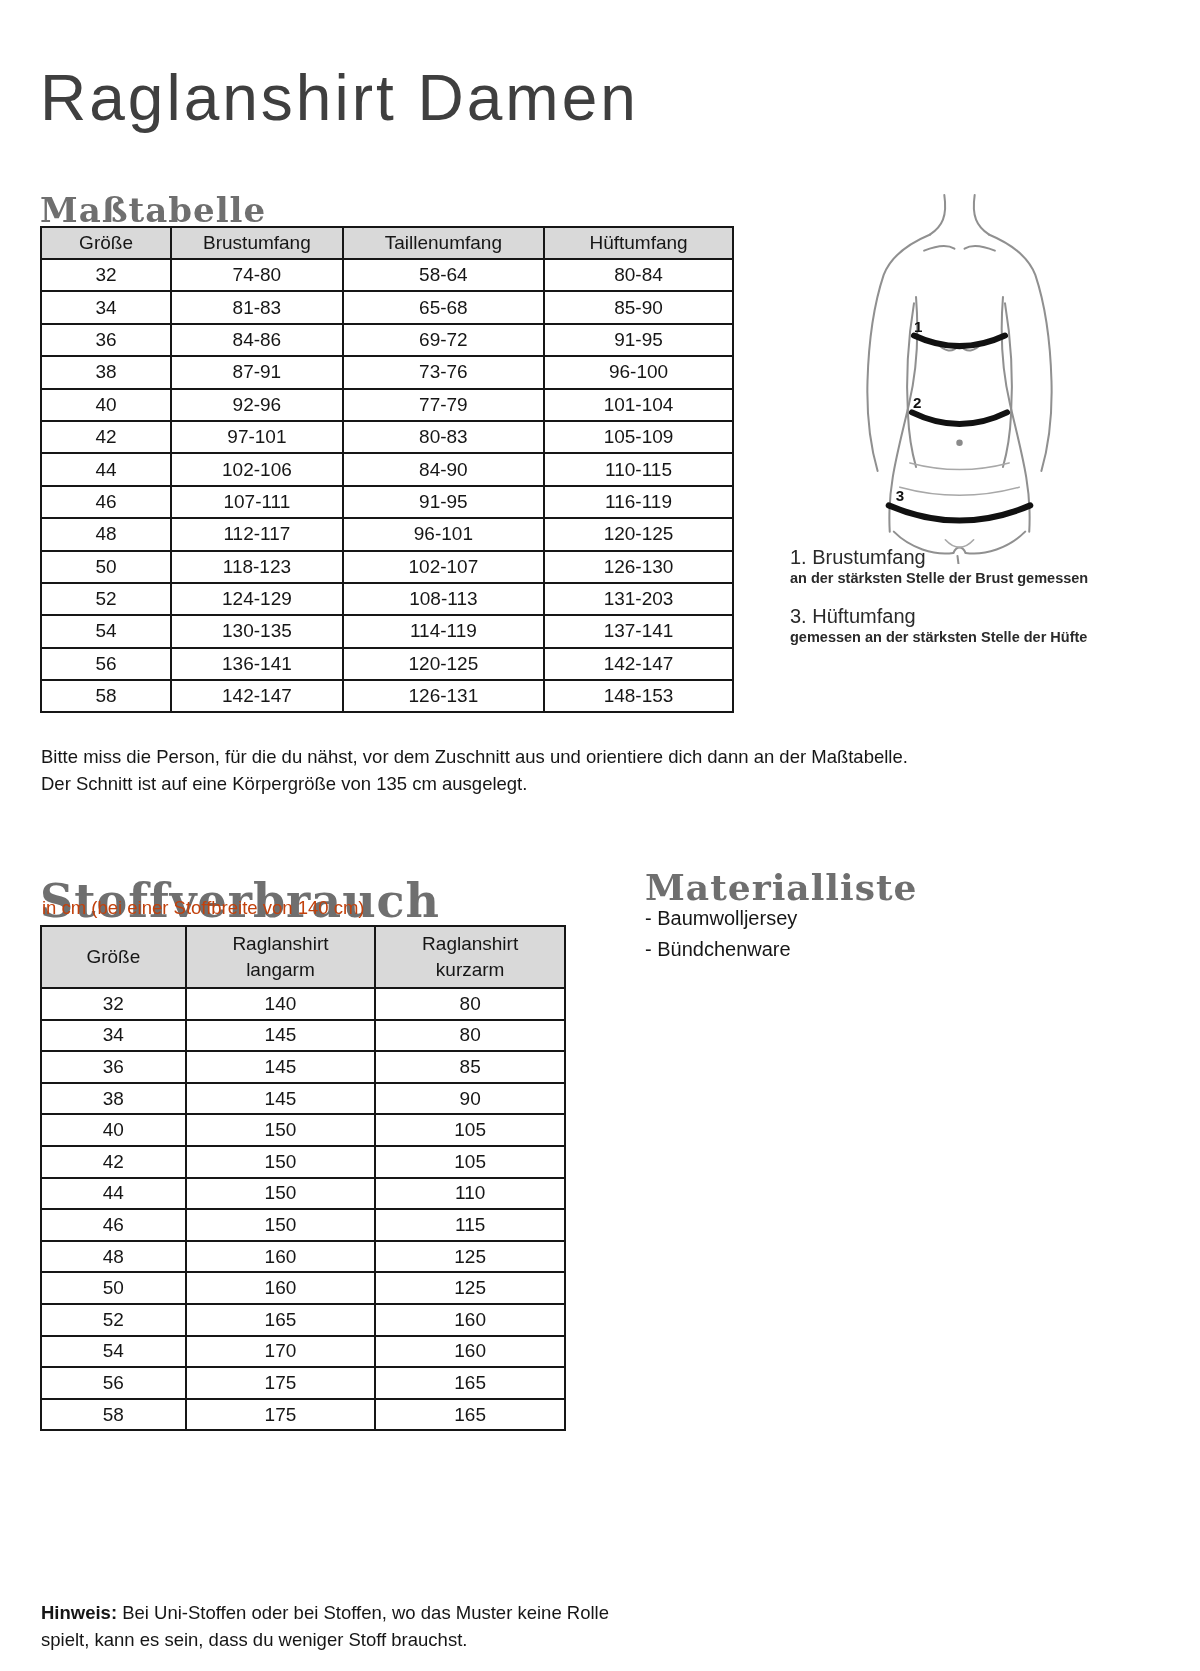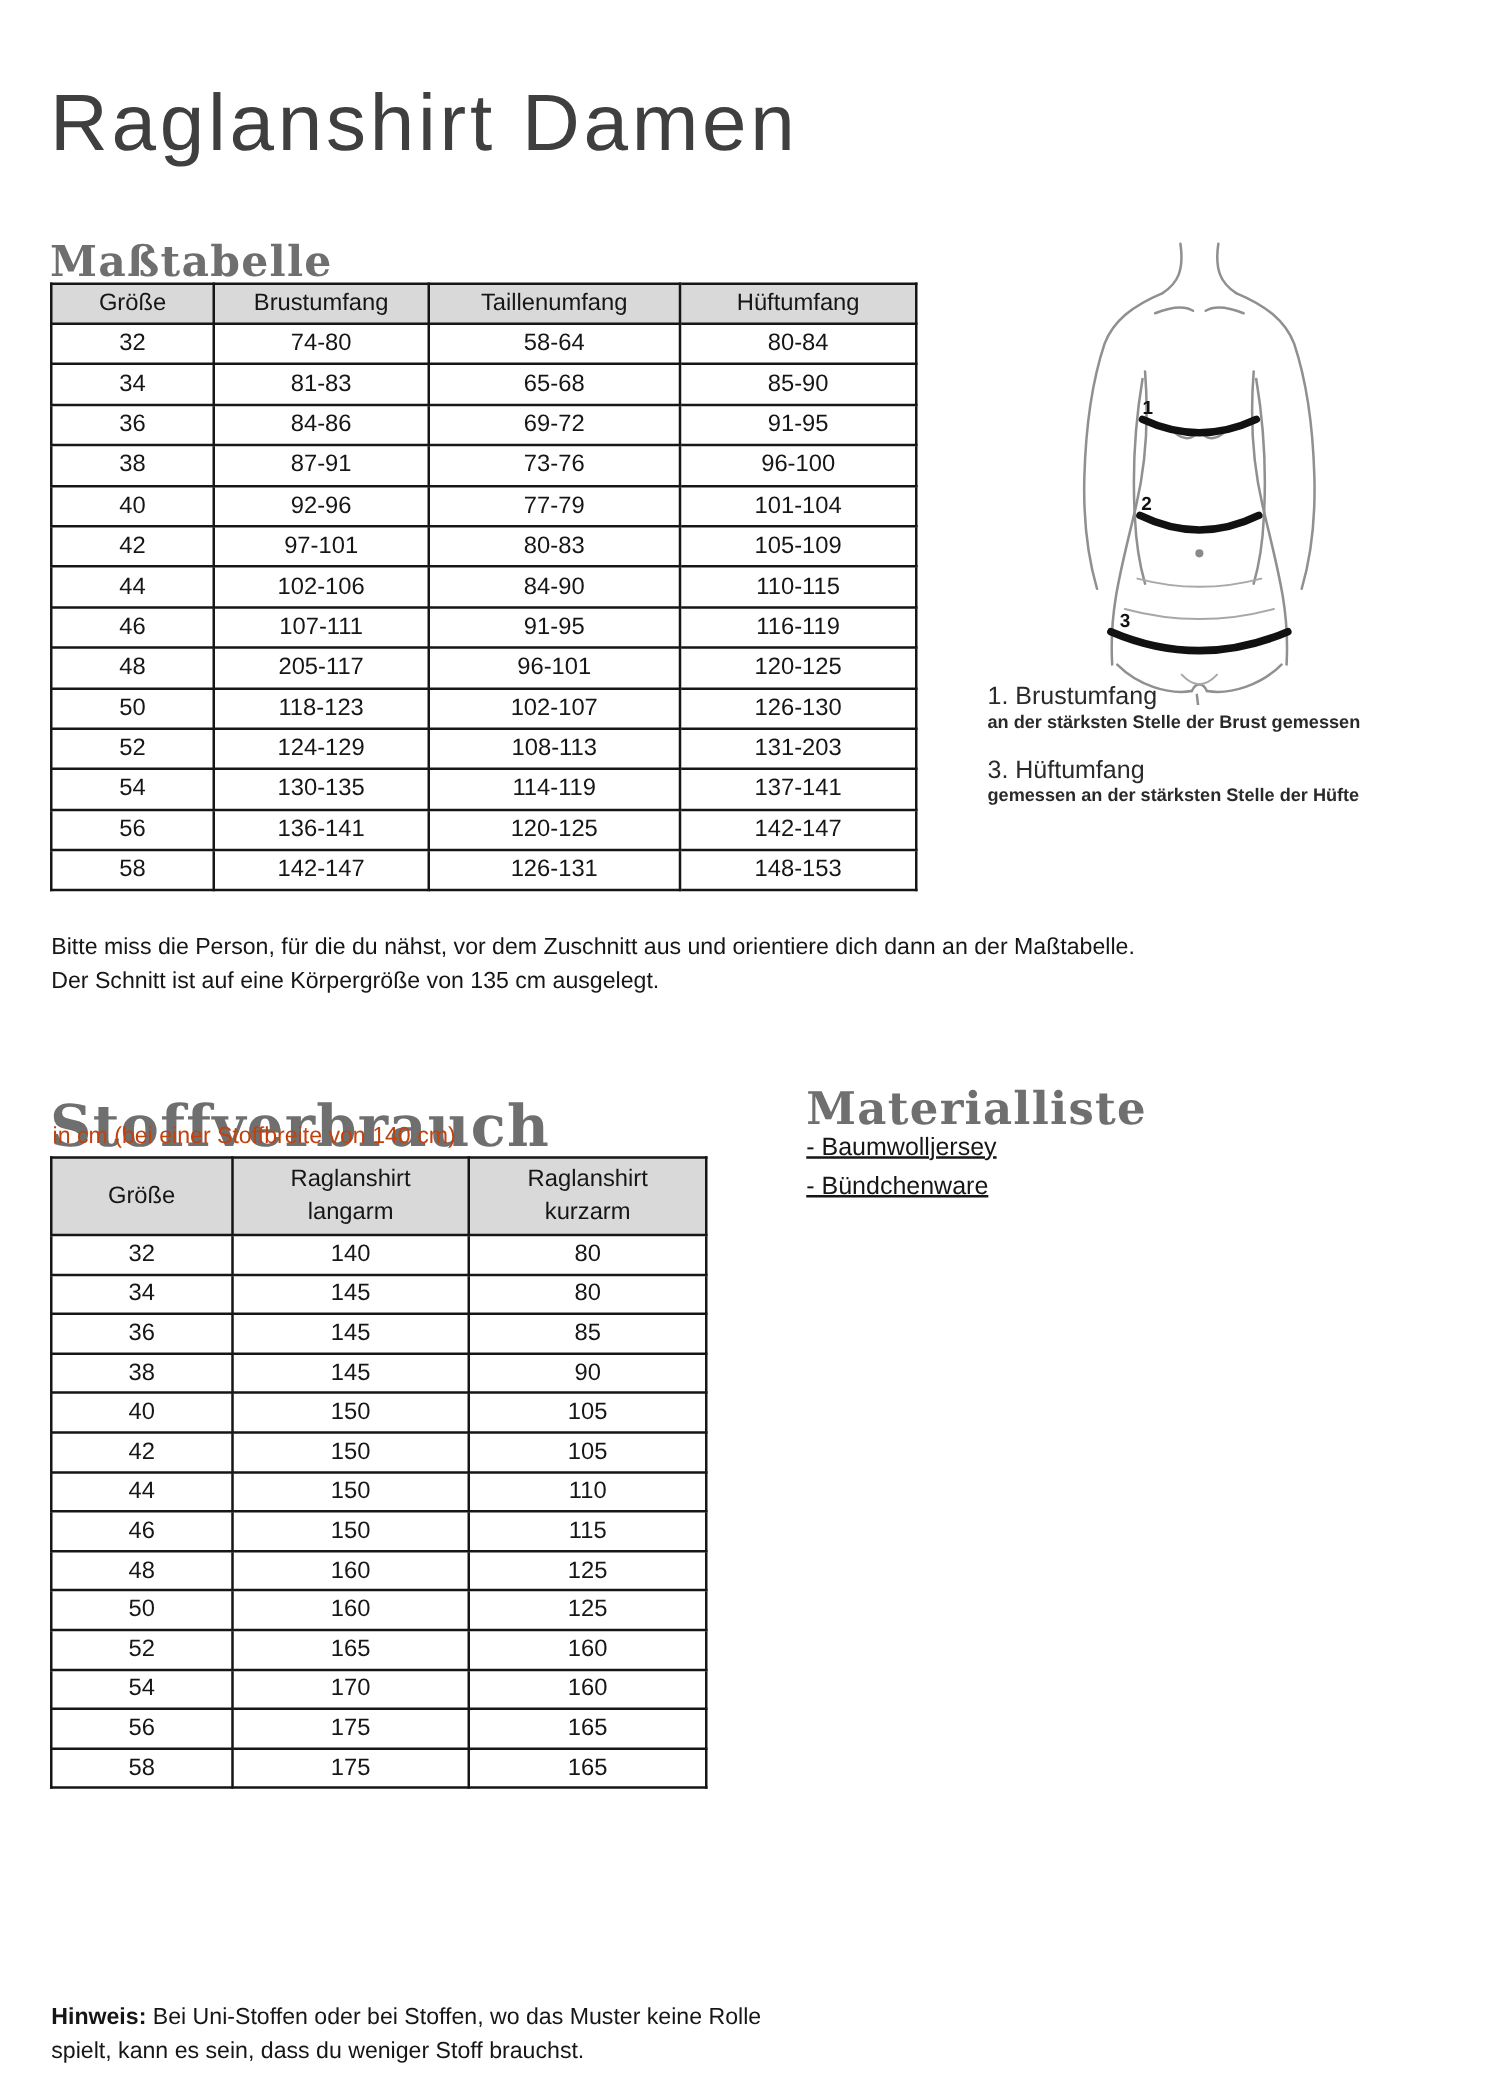--- a/index.html
+++ b/index.html
@@ -37,21 +37,21 @@
   .figure-wrap{position:absolute;left:848px;top:192px;width:224px;height:372px;}
   .figure-wrap svg{display:block;}
   .annotations{position:absolute;left:790px;top:545px;width:400px;}
   .annotation{margin-bottom:17px;}
   .annotation .a-title{font-size:20px;color:#2a2a2a;line-height:1.25;}
   .annotation .a-desc{font-size:14.5px;font-weight:600;color:#2a2a2a;line-height:1.2;}
   
   .note{position:absolute;left:41px;top:743px;font-size:18.5px;line-height:27px;color:#161616;width:960px;}
   .hinweis{position:absolute;left:41px;top:1580px;font-size:18.5px;line-height:27px;color:#161616;width:572px;}
   .hinweis b{font-weight:bold;}
-  .materials{position:absolute;left:645px;top:903px;font-size:20px;line-height:31px;color:#161616;text-decoration:underline;}
+  .materials{position:absolute;left:645px;top:903px;font-size:20px;line-height:31px;color:#161616;}
 </style>
 </head>
 <body>
 
 <h1 class="page-title">Raglanshirt Damen</h1>
 
 <h2 class="fancy-heading h-mass">Maßtabelle</h2>
 
 <table class="mass-table">
   <colgroup>
@@ -112,21 +112,21 @@
         <td>110-115</td>
       </tr>
       <tr>
         <td>46</td>
         <td>107-111</td>
         <td>91-95</td>
         <td>116-119</td>
       </tr>
       <tr>
         <td>48</td>
-        <td>205-117</td>
+        <td>112-117</td>
         <td>96-101</td>
         <td>120-125</td>
       </tr>
       <tr>
         <td>50</td>
         <td>118-123</td>
         <td>102-107</td>
         <td>126-130</td>
       </tr>
       <tr>

